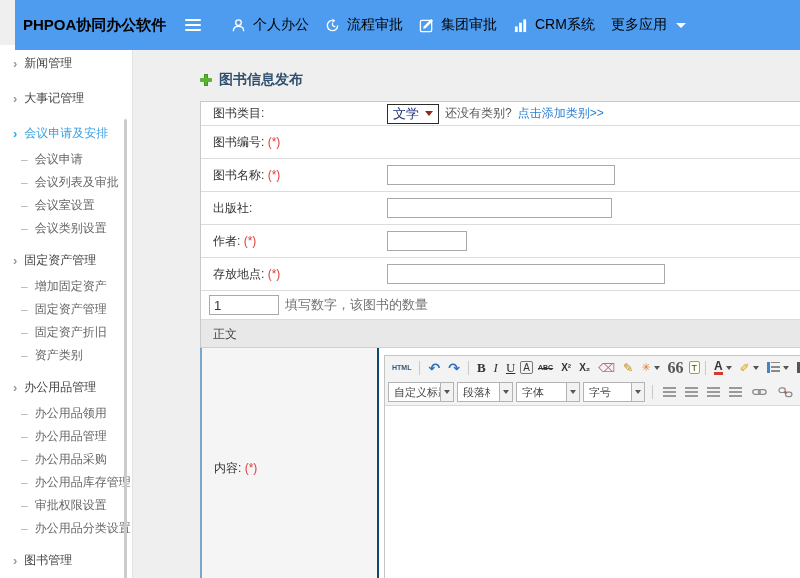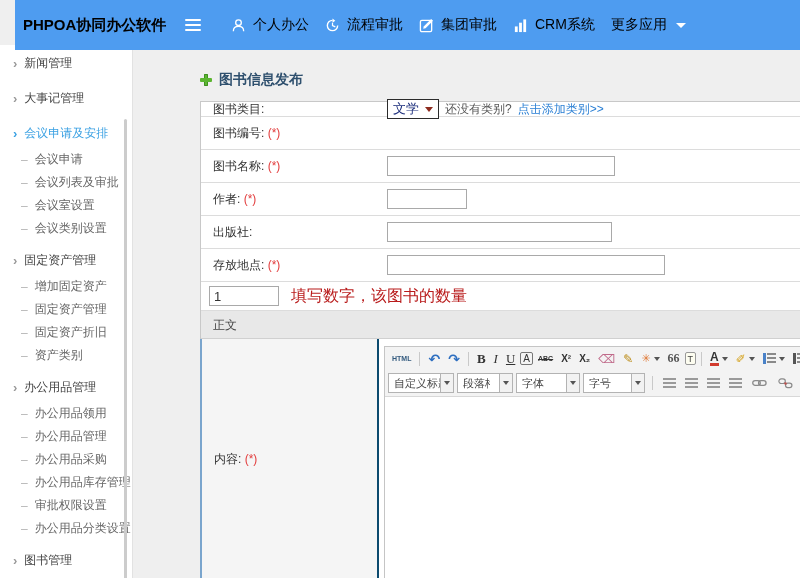--- a/index.html
+++ b/index.html
@@ -44,31 +44,31 @@
   .plus-icon:after { content:""; position:absolute; left:0; top:4px; width:12px; height:4px;
     background:#5cb531; border-radius:1px; }
   .pt-text { font-size:14px; font-weight:bold; color:#2f506e; }
 
   .formtable { margin-top:12px; width:100%; background:#fff;
     border-left:1px solid #c8c8c8; border-top:1px solid #c8c8c8; }
   .frow { display:flex; align-items:center; border-bottom:1px solid #dcdcdc; }
   .fl { width:178px; flex:0 0 178px; padding-left:12px; font-size:12px; color:#333; white-space:nowrap; }
   .req { color:#e23c3c; }
   .fv { flex:1; display:flex; align-items:center; gap:6px; padding:0 8px; min-width:0; }
-  .h28 { height:15px; } .h33 { height:33px; } .h29 { height:29px; }
+  .h28 { height:24px; } .h33 { height:33px; } .h29 { height:29px; }
   .tin { border:1px solid #a9a9a9; height:20px; font-size:13px; padding:0 4px; color:#333;
     font-family:"Liberation Sans",sans-serif; background:#fff; }
   .sel-cat { display:inline-flex; align-items:center; border:1px solid #2b2b2b;
     height:20px; padding:0 5px; background:#fff; cursor:pointer; }
   .sel-cat .sv { font-size:13px; color:#1d2f7c; margin-right:6px; }
   .sel-cat .sc { width:0; height:0; border-left:4px solid transparent; border-right:4px solid transparent;
     border-top:5px solid #8d2b1e; }
   .hintp { font-size:12px; color:#555; }
   .hlink { font-size:12px; color:#2a7fd4; cursor:pointer; }
-  .ghint { font-size:16px; color:#b91c1c; margin-left:6px; }
+  .ghint { font-size:13px; color:#737373; }
 
   .secbar { height:28px; line-height:28px; background:#e8e8e8; border-bottom:1px solid #d0d0d0;
     padding-left:12px; font-size:12px; color:#444; }
 
   .crow { display:flex; height:240px; overflow:hidden; border-left:2px solid #7aa5cd; margin-left:-1px; }
   .cl { width:177px; flex:0 0 177px; background:#f5f5f5; display:flex; align-items:center;
     padding-left:12px; font-size:12px; color:#333; border-right:2px solid #0c4a6e; }
   .ced { flex:1; background:#fff; padding:7px 0 0 5px; display:flex; min-width:0; }
   .editor { flex:1; border:1px solid #c5c5c5; border-right:none; display:flex; flex-direction:column; }
   .tbar { background:#f3f3f3; padding:2px 3px; display:flex; align-items:center; flex-wrap:nowrap; }
@@ -81,21 +81,21 @@
   .b-undo,.b-redo { color:#2e6fc0; font-weight:bold; font-size:14px; }
   .b-bold { font-family:"Liberation Serif",serif; font-weight:bold; font-size:13px; }
   .b-italic { font-family:"Liberation Serif",serif; font-style:italic; font-size:13px; }
   .b-under { text-decoration:underline; font-family:"Liberation Serif",serif; font-size:13px; }
   .b-rmfmt { font-size:10px; border:1px solid #777; padding:0 2px; height:13px; line-height:12px; }
   .b-strike { font-size:7px; text-decoration:line-through; font-weight:bold; }
   .b-supsub { font-size:10px; font-weight:bold; }
   .b-eraser { color:#c06a8a; font-size:12px; }
   .b-brush { color:#b8860b; font-size:12px; }
   .b-spray { color:#e07b39; font-size:11px; }
-  .b-quote { font-family:"Liberation Serif",serif; font-weight:bold; font-size:12px; color:#555; }
+  .b-quote { font-family:"Liberation Serif",serif; font-weight:bold; font-size:16px; color:#555; }
   .b-paste { font-size:9px; border:1px solid #999; background:#fdfdf0; padding:0 2px; height:13px; line-height:12px; color:#444; }
   .b-fontcolor { font-weight:bold; font-size:12px; border-bottom:3px solid #d23b2e; height:15px; line-height:13px; }
   .b-marker { color:#d4a017; font-size:12px; }
   .mini-caret { width:0; height:0; border-left:3px solid transparent; border-right:3px solid transparent;
     border-top:4px solid #555; margin-left:3px; }
   .list-ico { width:13px; height:11px;
     background-image:linear-gradient(#4a82c8,#4a82c8),
       repeating-linear-gradient(to bottom,#8a8a8a 0 1.5px,transparent 1.5px 4.2px);
     background-size:3px 100%,9px 100%; background-position:0 0,4px 0; background-repeat:no-repeat; }
   .list-ico.ul { background-image:linear-gradient(#555,#555),
@@ -297,30 +297,30 @@
     </div>
 
     <div class="frow h33">
       <div class="fl"><span>图书名称:</span> <span class="req">(*)</span></div>
       <div class="fv">
           <input class="tin" style="width: 228px;" value="">
         </div>
     </div>
 
     <div class="frow h33">
+      <div class="fl"><span>出版社:</span></div>
+      <div class="fv">
+          <input class="tin" style="width: 225px;" value="">
+        </div>
+    </div>
+
+    <div class="frow h33">
       <div class="fl"><span>作者:</span> <span class="req">(*)</span></div>
       <div class="fv">
           <input class="tin" style="width: 80px;" value="">
-        </div>
-    </div>
-
-    <div class="frow h33">
-      <div class="fl"><span>出版社:</span></div>
-      <div class="fv">
-          <input class="tin" style="width: 225px;" value="">
         </div>
     </div>
 
     <div class="frow h33">
       <div class="fl"><span>存放地点:</span> <span class="req">(*)</span></div>
       <div class="fv">
           <input class="tin" style="width: 278px;" value="">
         </div>
     </div>
 

